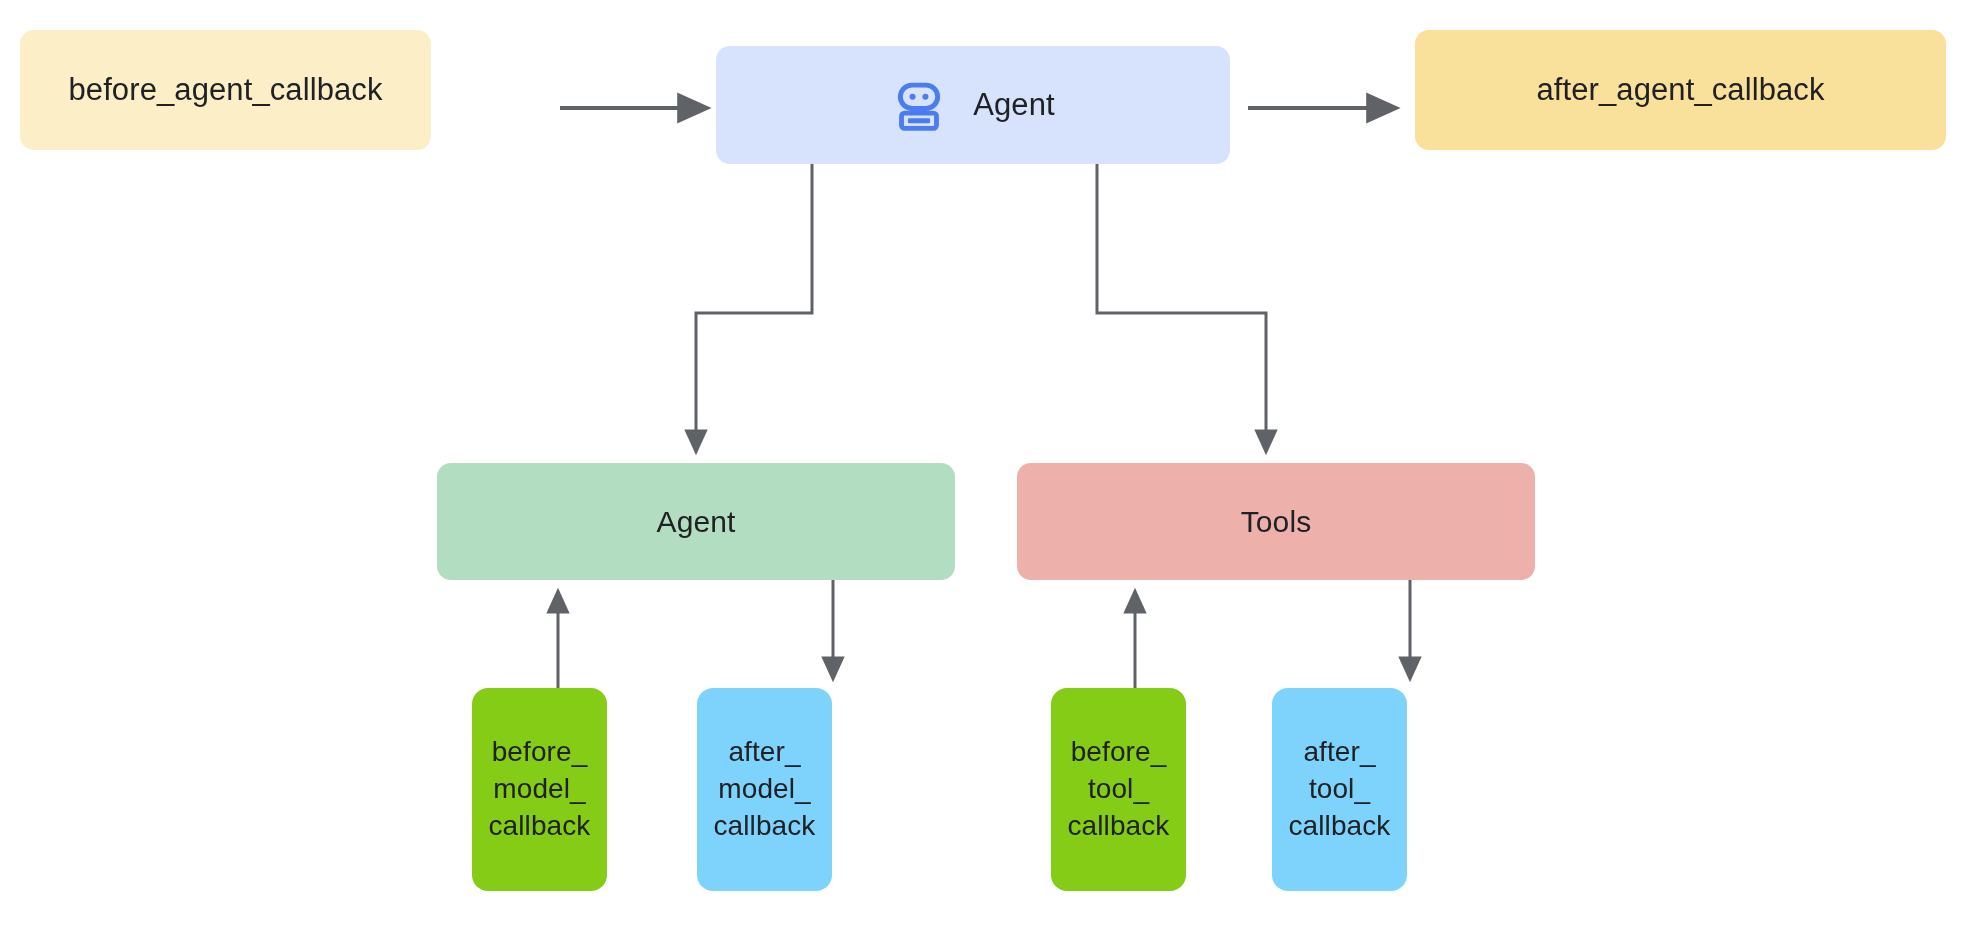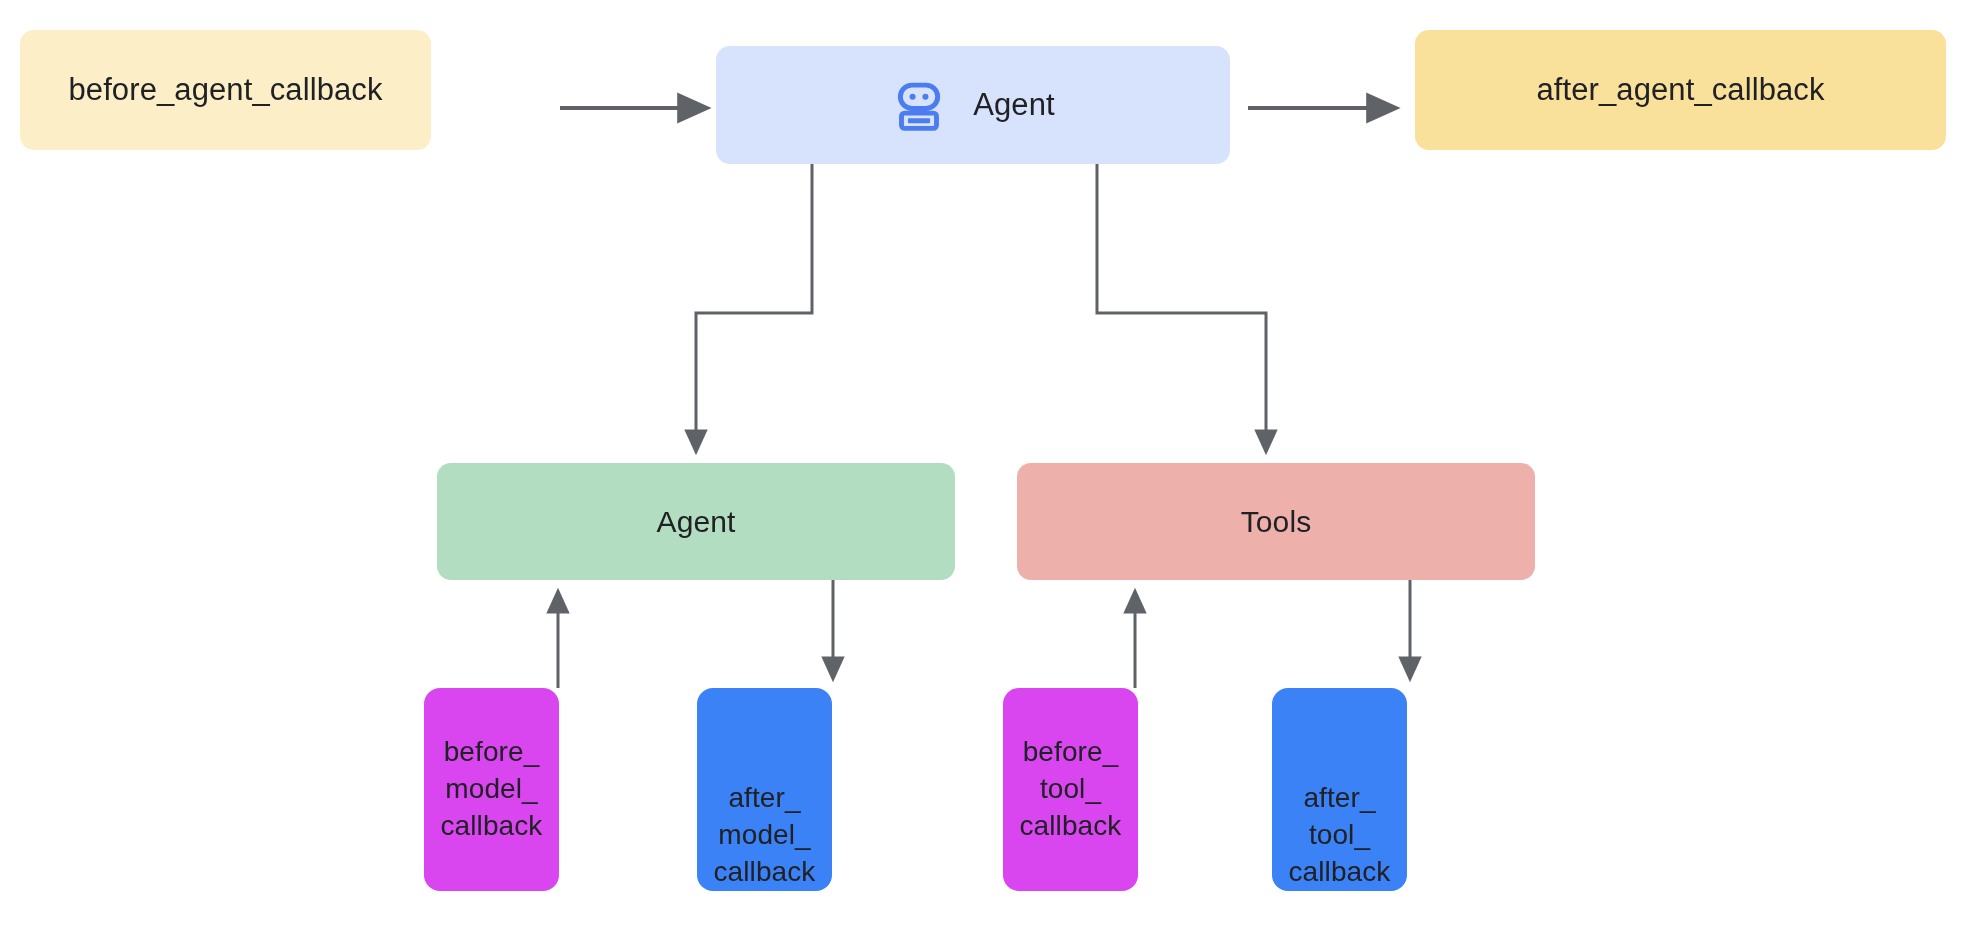--- a/index.html
+++ b/index.html
@@ -74,22 +74,22 @@
     margin-left: 8px;
   }
   
   .cb {
     top: 688px;
     width: 135px;
     height: 203px;
     font-size: 28px;
     border-radius: 16px;
   }
-  .cb-strong { background: #d946ef; }
-  .cb-light  { background: #3b82f6; align-items: flex-end; }
+  .cb-strong { background: #84cc16; margin-left: 48px; }
+  .cb-light  { background: #7dd3fc; }
   .n-before-model { left: 424px; }
   .n-after-model  { left: 697px; }
   .n-before-tool  { left: 1003px; }
   .n-after-tool   { left: 1272px; }
 
   .robot-icon {
     display: inline-block;
     width: 56px;
     height: 56px;
     flex: 0 0 auto;

